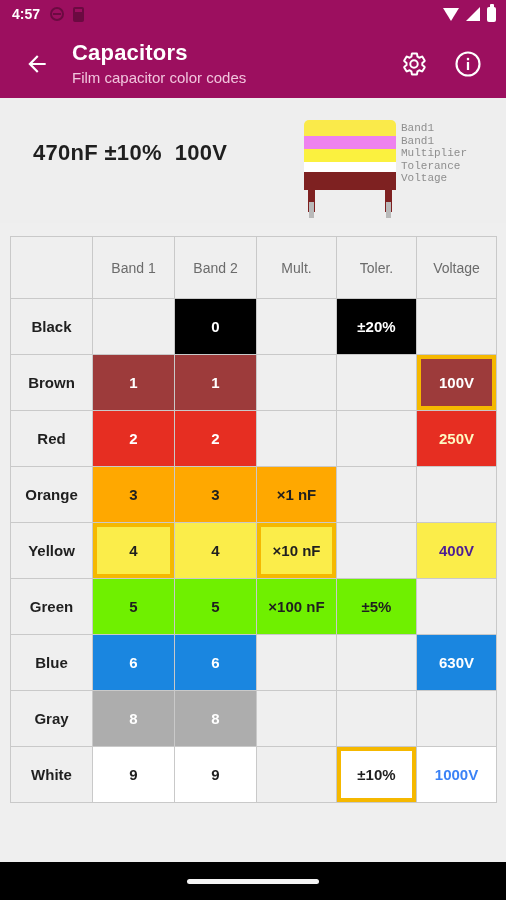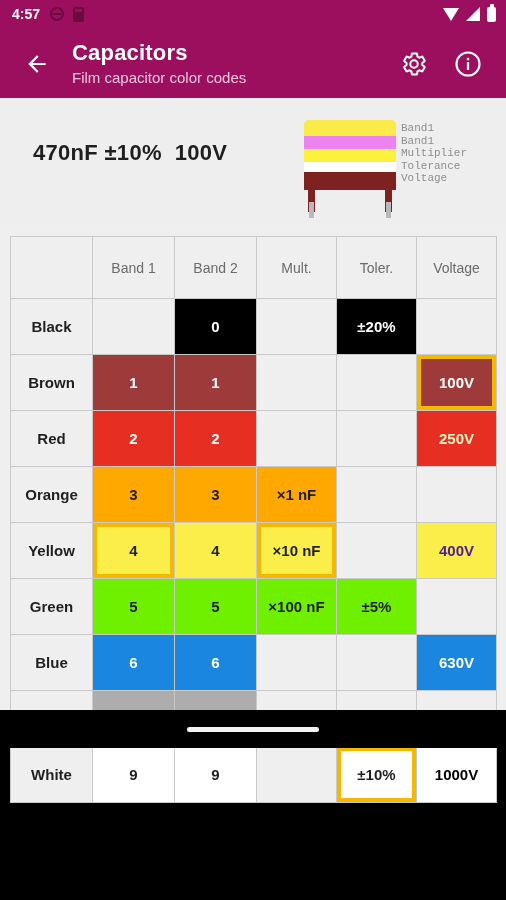--- a/index.html
+++ b/index.html
@@ -2,21 +2,21 @@
 <html><head>
 <meta charset="utf-8">
 <style>
   * { box-sizing: border-box; margin: 0; padding: 0; }
   html, body {
     width: 506px; height: 900px;
     background: #000;
     font-family: "Liberation Sans", sans-serif;
     overflow: hidden;
   }
-  #app { position: relative; width: 506px; height: 748px; background: #efefef; }
+  #app { position: relative; width: 506px; height: 900px; background: #efefef; }
 
   
   .statusbar {
     height: 28px; background: #9c0f5f; color: #fff;
     display: flex; align-items: center; padding: 0 10px 0 12px;
     font-size: 14px; font-weight: bold;
   }
   .sb-time { letter-spacing: 0px; }
   .sb-left-icons { display: flex; align-items: center; gap: 9px; margin-left: 10px; }
   .sb-spacer { flex: 1; }
@@ -309,21 +309,21 @@
               <div class="cell-fill whitebox" style="background: rgb(255, 255, 255); color: rgb(31, 31, 31);">9</div>
             </td>
             <td>
               <div class="cell-fill whitebox" style="background: rgb(255, 255, 255); color: rgb(31, 31, 31);">9</div>
             </td>
             <td class="empty"></td>
             <td>
               <div class="cell-fill sel whitebox" style="background: rgb(255, 255, 255); color: rgb(31, 31, 31); border-color: rgb(245, 184, 0);">±10%</div>
             </td>
             <td>
-              <div class="cell-fill whitebox" style="background: rgb(255, 255, 255); color: #000000;">1000V</div>
+              <div class="cell-fill whitebox" style="background: rgb(255, 255, 255); color: #3b82f6;">1000V</div>
             </td>
           </tr>
         </tbody>
     </table>
   </div>
 
   <div class="navbar">
     <div class="nav-pill"></div>
   </div>
 </div>

